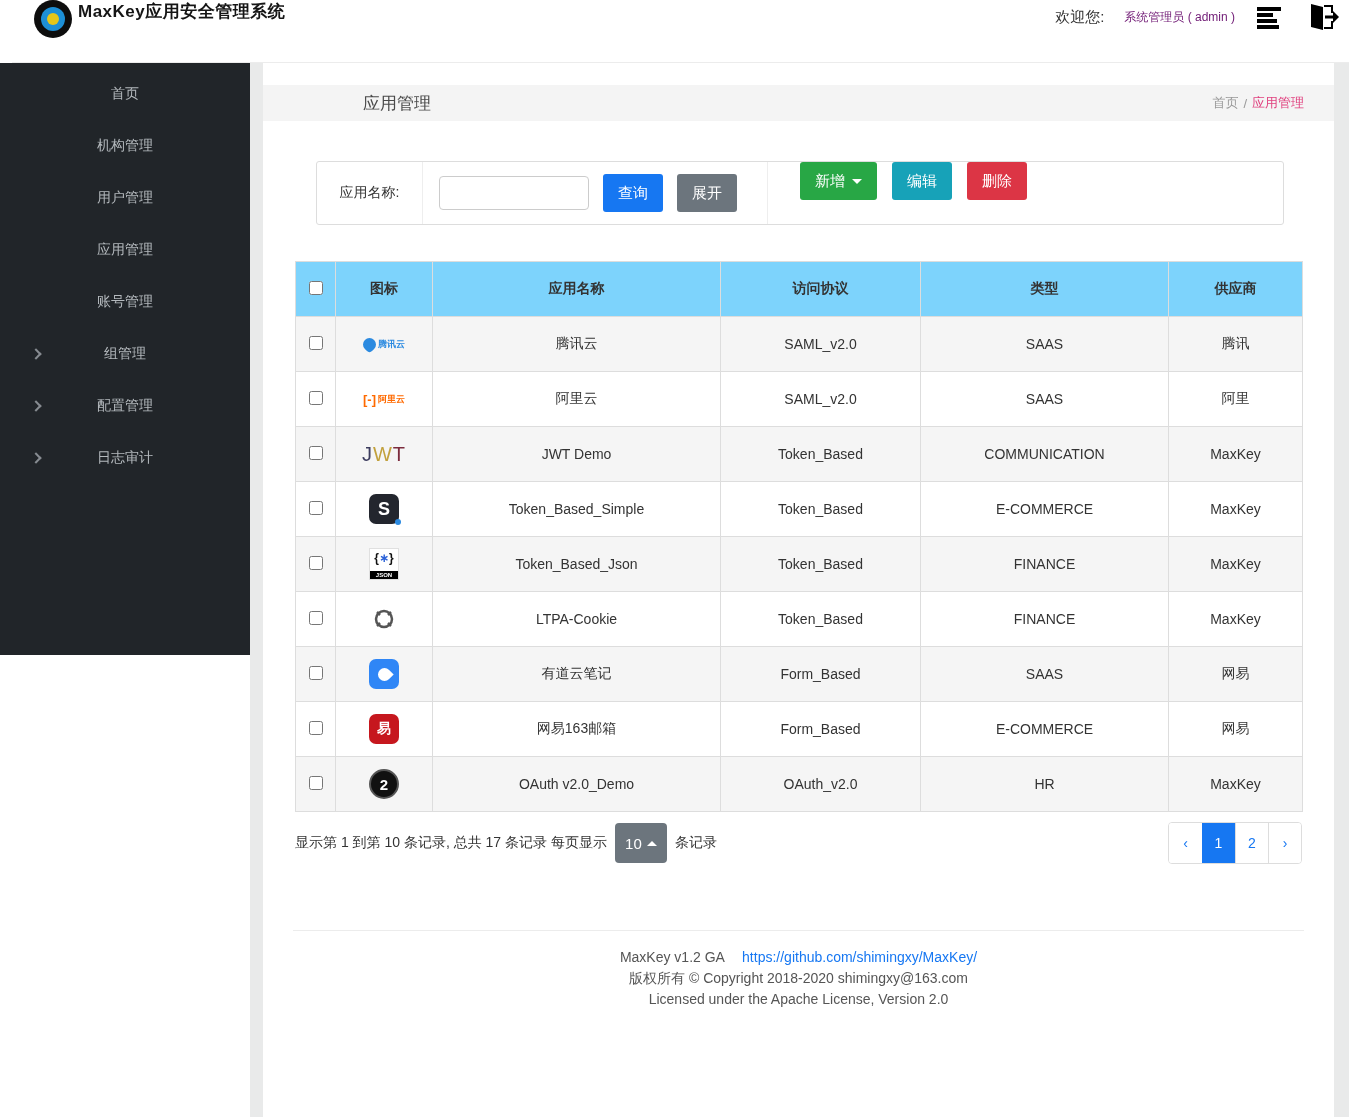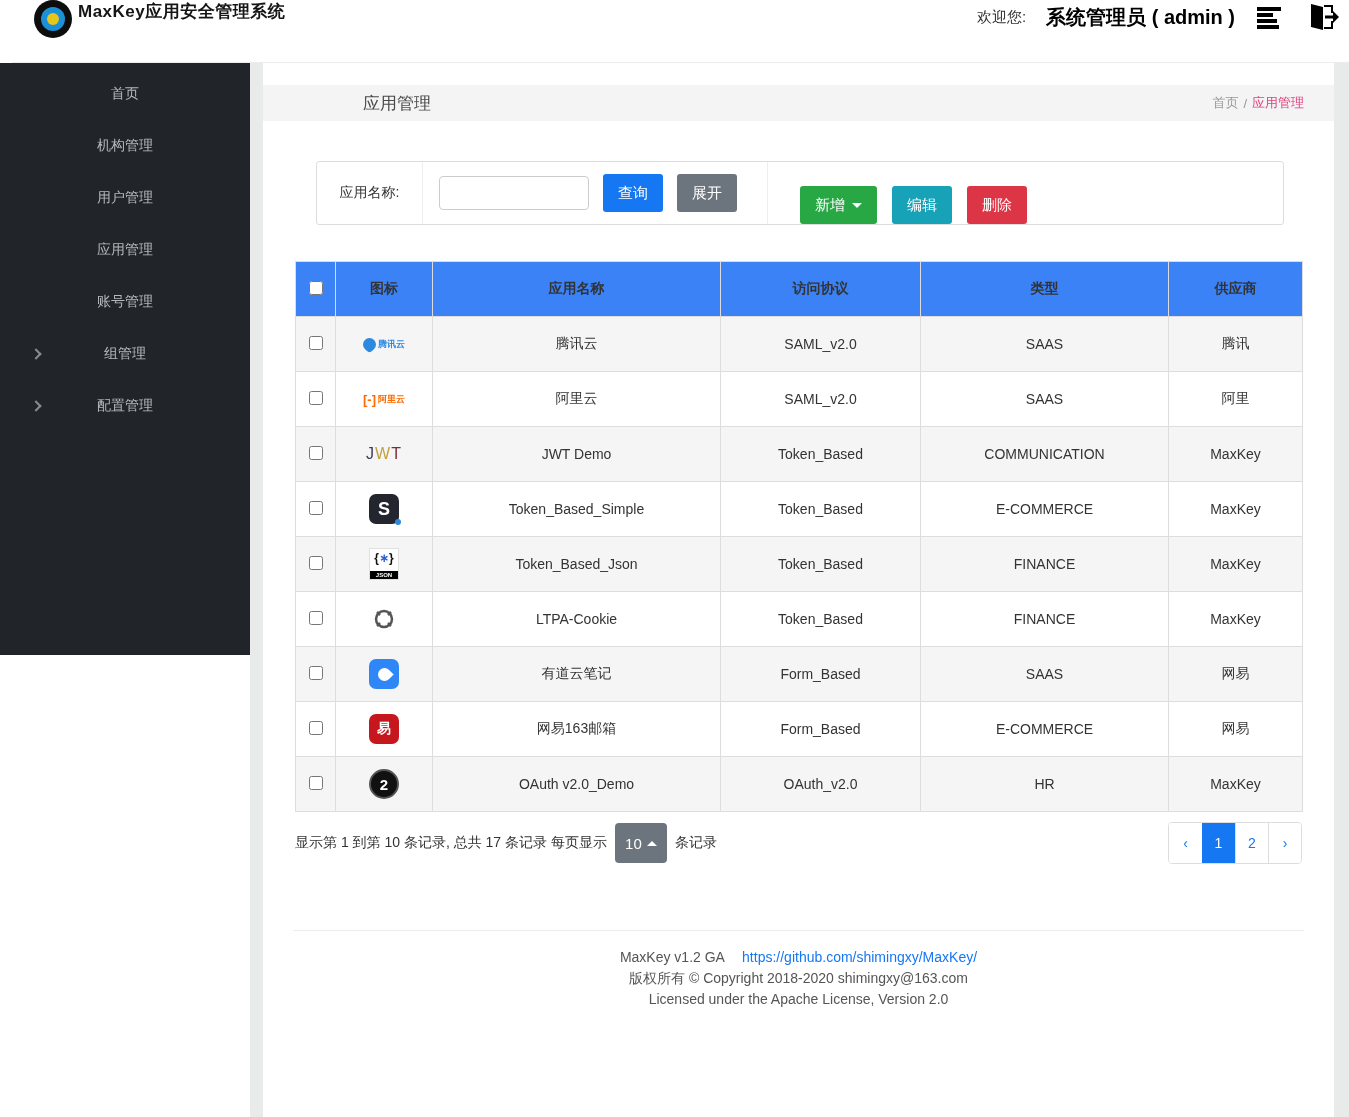--- a/index.html
+++ b/index.html
@@ -10,21 +10,21 @@
   .header { position:absolute; top:0; left:12px; width:1349px; height:63px; background:#fff;
             display:flex; align-items:flex-start; padding:0 22px; border-bottom:1px solid #ececec; z-index:5; }
   .logo-c { width:38px; height:38px; border-radius:50%; background:#0d0d0d; position:relative; margin-right:6px; flex:0 0 auto; }
   .logo-c::before { content:""; position:absolute; left:50%; top:50%; transform:translate(-50%,-50%);
                     width:24px; height:24px; border-radius:50%; background:#1d8fd6; }
   .logo-c::after  { content:""; position:absolute; left:50%; top:50%; transform:translate(-50%,-50%);
                     width:12px; height:12px; border-radius:50%; background:#e6c619; }
   .app-title { font-size:17px; font-weight:bold; color:#151515; letter-spacing:.5px; }
   .header-right { margin-left:auto; display:flex; align-items:center; gap:20px; }
   .welcome { font-size:15px; color:#333; }
-  .username { font-size:20px; font-weight:bold; color:#000000; }
+  .username { font-size:12px; font-weight:normal; color:#701a75; }
   .hdr-icon { display:inline-flex; align-items:center; justify-content:center; cursor:pointer; }
 
   
   .sidebar { position:absolute; top:63px; left:0; width:250px; height:592px; background:#212529; padding-top:5px; }
   .side-item { position:relative; height:52px; display:flex; align-items:center; justify-content:center;
                color:#b4b9bd; font-size:14px; cursor:pointer; }
   .side-chevron { position:absolute; left:32px; top:50%; width:8px; height:8px;
                   border-top:2px solid #878c91; border-right:2px solid #878c91;
                   transform:translateY(-50%) rotate(45deg); }
 
@@ -50,45 +50,45 @@
   .filter-input { width:150px; height:34px; border:1px solid #ccc; border-radius:4px; padding:0 8px; font-size:14px; outline:none; }
   .btn { border:none; border-radius:3px; color:#fff; font-size:15px; height:38px; padding:12px 15px; cursor:pointer;
          display:inline-flex; align-items:center; justify-content:center; gap:7px;
          font-family:"Liberation Sans","DejaVu Sans",sans-serif; }
   .btn-blue  { background:#1677f2; }
   .btn-gray  { background:#6c757d; }
   .btn-green { background:#28a745; }
   .btn-teal  { background:#17a2b8; }
   .btn-red   { background:#dc3545; }
   .filter-divider { border-left:1px solid #eee; margin-left:30px; }
-  .filter-actions { display:flex; align-items:flex-end; gap:15px; padding-left:32px; }
+  .filter-actions { display:flex; align-items:flex-start; gap:15px; padding-left:32px; }
   .caret-down { width:0; height:0; border-left:5px solid transparent; border-right:5px solid transparent; border-top:5px solid #fff; }
   .caret-up   { width:0; height:0; border-left:5px solid transparent; border-right:5px solid transparent; border-bottom:5px solid #fff; }
 
   
   table.app-table { margin:36px 32px 0 32px; width:1007px; border-collapse:collapse; table-layout:fixed; }
   .app-table th, .app-table td { border:1px solid #ddd; height:55px; text-align:center; vertical-align:middle;
                                  font-size:14px; color:#333; overflow:hidden; }
-  .app-table th { font-weight:bold; background:#3b82f6; }
+  .app-table th { font-weight:bold; background:#7dd3fc; }
   .app-table tbody tr:nth-child(odd) { background:#f5f5f5; }
   .app-table input[type=checkbox] { width:14px; height:14px; cursor:pointer; }
 
   
   .cellwrap { display:flex; align-items:center; justify-content:center; }
   .ic-maxkey { width:32px; height:32px; border-radius:50%; background:#0d0d0d; position:relative; }
   .ic-maxkey::before { content:""; position:absolute; left:50%; top:50%; transform:translate(-50%,-50%);
                        width:20px; height:20px; border-radius:50%; background:#1d8fd6; }
   .ic-maxkey::after  { content:""; position:absolute; left:50%; top:50%; transform:translate(-50%,-50%);
                        width:10px; height:10px; border-radius:50%; background:#e6c619; }
   .ic-row { display:flex; align-items:center; gap:2px; }
   .tc-drop { width:13px; height:13px; background:#2b8ae0; border-radius:50% 50% 50% 4px; transform:rotate(-45deg); }
   .tc-text { font-size:9px; color:#2b8ae0; font-weight:bold; letter-spacing:0; }
   .ali-br  { font-size:13px; color:#ff6a00; font-weight:bold; }
   .ali-text{ font-size:9px; color:#ff6a00; font-weight:bold; }
-  .jwt { font-size:16px; letter-spacing:1px; font-weight:400; }
+  .jwt { font-size:20px; letter-spacing:1px; font-weight:400; }
   .jwt .j { color:#3d3c5e; } .jwt .w { color:#c2a13d; } .jwt .t { color:#7c2c3e; }
   .ic-s { width:30px; height:30px; border-radius:7px; background:#23262e; color:#fff; font-weight:bold;
           font-size:18px; display:flex; align-items:center; justify-content:center; position:relative; }
   .ic-s::after { content:""; position:absolute; right:-2px; bottom:-1px; width:6px; height:6px; border-radius:50%; background:#2b8ae0; }
   .ic-json { width:30px; height:32px; background:#fff; border:1px solid #e0e0e0; display:flex; flex-direction:column;
              align-items:center; justify-content:space-between; padding-top:2px; }
   .ic-json-top { font-size:12px; font-weight:bold; color:#111; line-height:14px; }
   .ic-json-top .ast { color:#2b62d9; }
   .ic-json-bar { width:100%; background:#000; color:#fff; font-size:6px; font-weight:bold; text-align:center; padding:1px 0; }
   .ic-youdao { width:30px; height:30px; border-radius:7px; background:#2f86f6; display:flex; align-items:center; justify-content:center; }
@@ -162,20 +162,24 @@
         <span>账号管理</span>
       </div>
       <div class="side-item">
         <span class="side-chevron"></span>
         <span>组管理</span>
       </div>
       <div class="side-item">
         <span class="side-chevron"></span>
         <span>配置管理</span>
       </div>
+      <div class="side-item">
+        <span class="side-chevron"></span>
+        <span>日志审计</span>
+      </div>
     </div>
   <div class="gutter-left"></div>
   <div class="gutter-right"></div>
 
   <div class="content">
 
     <div class="breadcrumb-bar">
       <div class="page-title">应用管理</div>
       <div class="breadcrumb">
         <span class="bc-root">首页</span>

